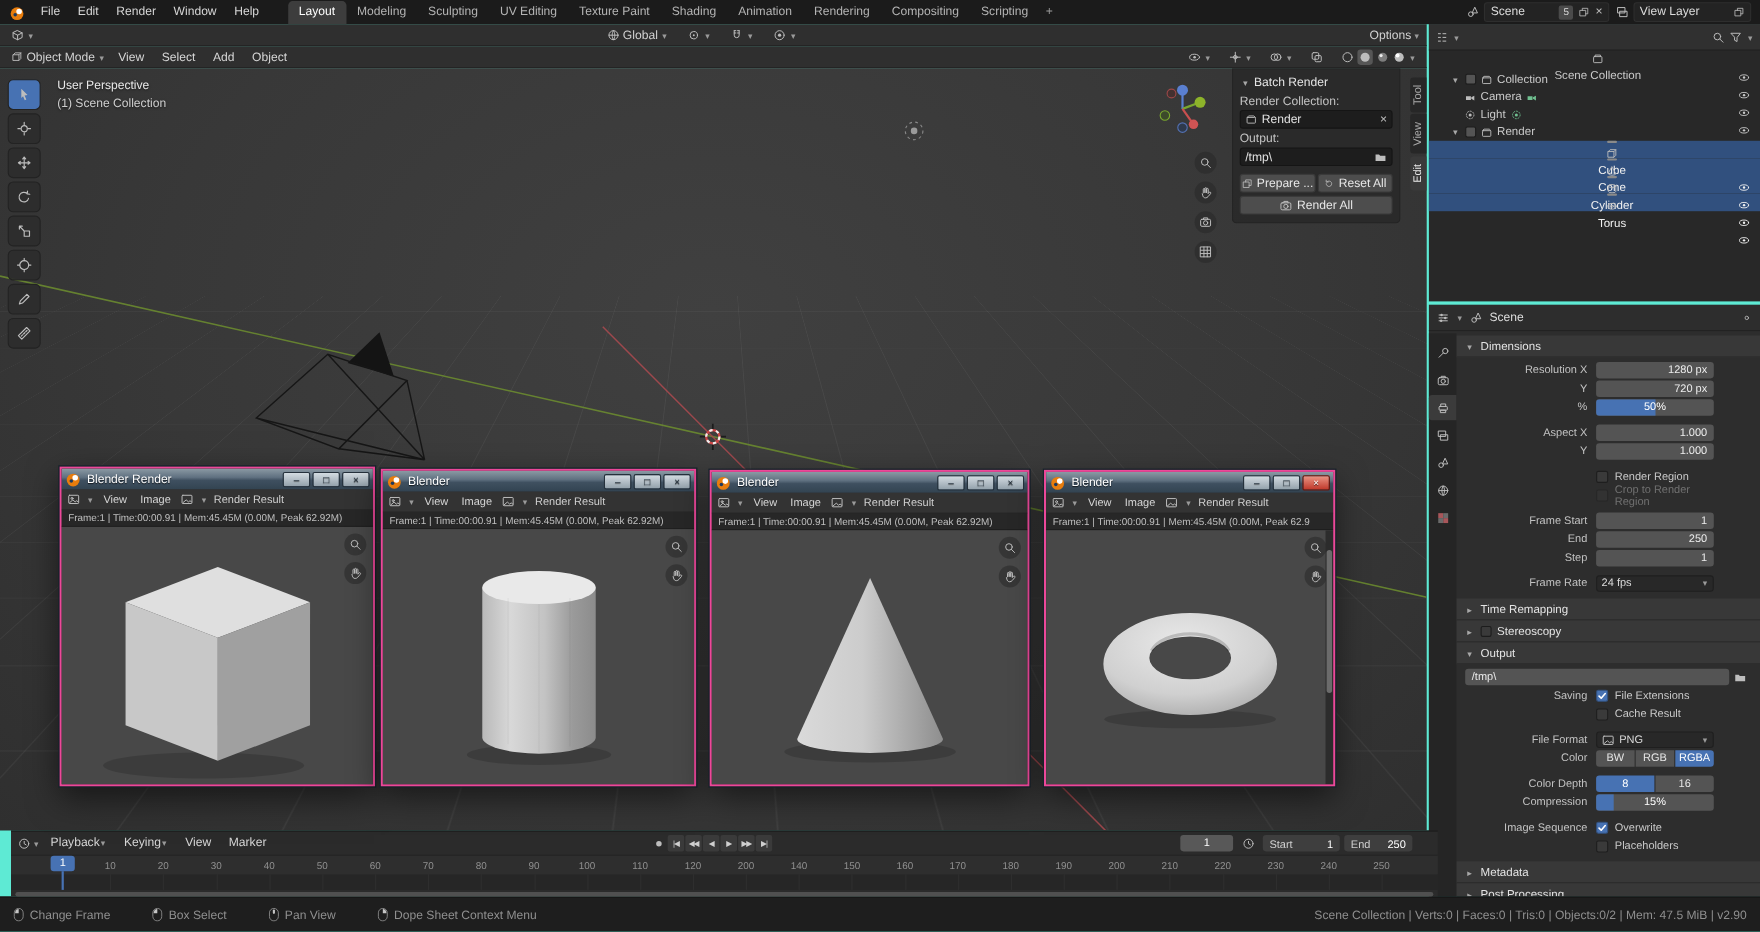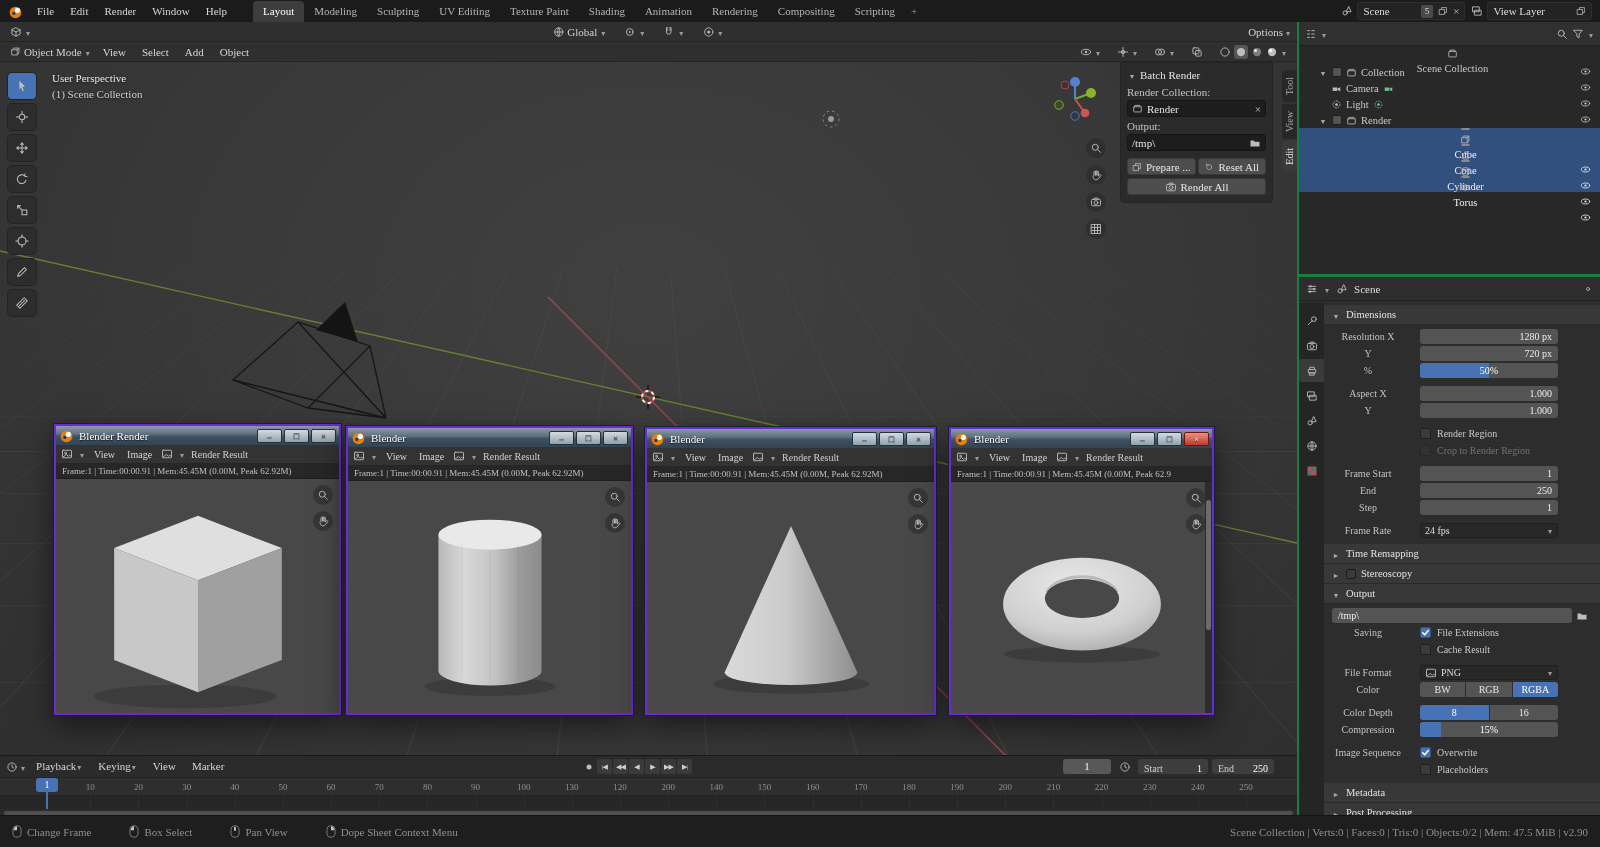--- a/index.html
+++ b/index.html
@@ -1,18 +1,18 @@
 <!DOCTYPE html>
 <html><head>
 <meta charset="utf-8">
 <style>
   * { margin:0; padding:0; box-sizing:border-box; }
   html,body { background:#111; }
-  #app{ position:relative; width:1600px; height:847px; background:#15803d; overflow:hidden;
-        font-family:Liberation Serif, serif; font-size:11px; color:#d2d2d2; }
+  #app{ position:relative; width:1600px; height:847px; background:#5eead4; overflow:hidden;
+        font-family:Liberation Sans, sans-serif; font-size:11px; color:#d2d2d2; }
 
   .icon{ display:inline-flex; align-items:center; justify-content:center; color:#bdbdbd; }
   .icon svg{ display:block; }
   .dd::before{ content:"▾"; font-size:8px; color:#9a9a9a; padding:0 1px; }
   .caret{ width:10px; display:inline-block; text-align:center; color:#a8a8a8; }
   .caret-open::before{ content:"▼"; font-size:7px; }
   .caret-closed::before{ content:"►"; font-size:7px; }
   .xmark::before{ content:"×"; color:#bbb; font-size:11px; }
 
   
@@ -74,21 +74,21 @@
   .bp-label{ color:#c3c3c3; margin:3px 0 2px; }
   .bp-field{ display:flex; align-items:center; gap:4px; background:#1d1d1d; border:1px solid #151515;
              border-radius:3px; height:17px; padding:0 4px; color:#e2e2e2; }
   .bp-field .val{ flex:1; overflow:hidden; white-space:nowrap; }
   .bp-btnrow{ display:flex; gap:2px; margin-top:7px; }
   .bp-btn{ flex:1; display:flex; align-items:center; justify-content:center; gap:4px; background:#4d4d4d;
            border:1px solid #3a3a3a; border-radius:3px; height:17px; color:#e6e6e6; }
   .bp-btn.wide{ margin-top:3px; }
 
   
-  .rwin{ position:absolute; z-index:30; background:#2b2b2b; border:2px solid #6d28d9; outline:1px solid #16222c;
+  .rwin{ position:absolute; z-index:30; background:#2b2b2b; border:2px solid #ec4899; outline:1px solid #16222c;
          box-shadow:0 10px 28px rgba(0,0,0,.55); overflow:hidden; }
   .wtitle{ height:19px; display:flex; align-items:center; gap:5px; padding:0 3px;
            background:linear-gradient(180deg,#8b9aa4 0%,#5f7080 42%,#3f5060 56%,#324351 100%);
            color:#fff; text-shadow:0 1px 1px rgba(0,0,0,.7); font-size:11px; }
   .wtitle-text{ flex:1; overflow:hidden; white-space:nowrap; }
   .wbtns{ display:flex; gap:2px; }
   .wbtn{ width:25px; height:14px; border:1px solid #25313c; border-radius:2px; text-align:center;
          background:linear-gradient(#d3dbe1,#93a1ab); color:#1d2a35; font-size:9px; line-height:12px; }
   .wbtn.min::before{ content:"–"; } .wbtn.max::before{ content:"□"; } .wbtn.close::before{ content:"×"; }
   .wbtn.close.hot{ background:linear-gradient(#ea9383,#c0392b); color:#fff; border-color:#6e1408; }
@@ -125,21 +125,21 @@
               display:flex; flex-direction:column; gap:2px; padding-top:6px; }
   .ptab{ width:25px; height:23px; display:flex; align-items:center; justify-content:center; color:#9d9d9d; }
   .ptab.active{ background:#3b3b3b; color:#e8e8e8; border-radius:3px 0 0 3px; }
   #prop-panels{ position:absolute; left:25px; right:0; top:26px; bottom:0; overflow:hidden; padding-top:2px; }
   .panel-h{ height:20px; display:flex; align-items:center; gap:5px; padding:0 7px; background:#383838;
             border-bottom:1px solid #2a2a2a; color:#e3e3e3; }
   .panel-title{ font-size:10.5px; }
   .panel-b{ padding:3px 0 5px; }
   .prow{ height:17px; display:flex; align-items:center; padding-right:42px; }
   .prow-gap{ height:6px; }
-  .plabel{ width:96px; text-align:center; color:#c2c2c2; font-size:10px; padding-right:8px; flex:none; }
+  .plabel{ width:96px; text-align:right; color:#c2c2c2; font-size:10px; padding-right:8px; flex:none;margin-left:31px; }
   .pfield{ flex:1; height:15px; background:#545454; border-radius:3px; color:#ededed; font-size:10px;
            line-height:15px; text-align:right; padding:0 6px; }
   .pslider{ flex:1; height:15px; background:#545454; border-radius:3px; position:relative; overflow:hidden; }
   .pslider .fill{ position:absolute; left:0; top:0; bottom:0; background:#4772b3; }
   .pslider .pslider-text{ position:absolute; inset:0; text-align:center; color:#fff; font-size:10px; line-height:15px; }
   .pdrop{ flex:1; height:15px; background:#282828; border:1px solid #1f1f1f; border-radius:3px; color:#dcdcdc;
           font-size:10px; line-height:13px; padding:0 4px; display:flex; align-items:center; gap:4px; }
   .pdrop .val{ flex:1; }
   .pcheckbox{ width:11px; height:11px; border-radius:2px; background:#3a3a3a; border:1px solid #1e1e1e;
               display:flex; align-items:center; justify-content:center; flex:none; }
@@ -148,21 +148,21 @@
   .prow.disabled .pcheckbox,.prow.disabled .pchecklabel{ opacity:.42; }
   .pseg{ flex:1; display:flex; gap:1px; }
   .psegopt{ flex:1; height:15px; background:#545454; color:#e6e6e6; font-size:10px; line-height:15px; text-align:center; }
   .psegopt:first-child{ border-radius:3px 0 0 3px; } .psegopt:last-child{ border-radius:0 3px 3px 0; }
   .psegopt.active{ background:#4772b3; color:#fff; }
   .prow.pathrow{ padding:1px 12px 1px 8px; gap:4px; }
   .pfield.pathfield{ text-align:left; }
   .pcheck{ width:10px; height:10px; background:#3a3a3a; border:1px solid #1c1c1c; border-radius:2px; }
 
   
-  #timeline{ position:absolute; left:0; top:755px; width:1297px; height:60px; background:#2b2b2b;
+  #timeline{ position:absolute; left:10px; top:755px; width:1297px; height:60px; background:#2b2b2b;
              border-top:1px solid #1a1a1a; }
   .tl-header{ height:21px; display:flex; align-items:center; gap:2px; padding:0 6px; }
   #tl-transport{ position:absolute; left:581px; top:3px; display:flex; align-items:center; gap:1px; }
   .trbtn{ min-width:15px; height:15px; display:flex; align-items:center; justify-content:center;
           color:#cfcfcf; font-size:7px; letter-spacing:-1px; background:#3a3a3a; border-radius:2px; padding:0 2px; }
   .trbtn.rec{ background:transparent; }
   .tl-frame{ position:absolute; left:1063px; top:3px; width:48px; height:15px; background:#585858;
              border-radius:3px; color:#fff; text-align:center; font-size:10px; line-height:15px; }
   #tl-clock{ position:absolute; left:1119px; top:5px; }
   .tl-range{ position:absolute; top:3px; height:15px; background:#3e3e3e; border-radius:3px; display:flex;
@@ -1066,21 +1066,21 @@
         <span class="tick" style="left: 90.3377px;">10</span>
         <span class="tick" style="left: 138.491px;">20</span>
         <span class="tick" style="left: 186.644px;">30</span>
         <span class="tick" style="left: 234.797px;">40</span>
         <span class="tick" style="left: 282.95px;">50</span>
         <span class="tick" style="left: 331.103px;">60</span>
         <span class="tick" style="left: 379.256px;">70</span>
         <span class="tick" style="left: 427.409px;">80</span>
         <span class="tick" style="left: 475.562px;">90</span>
         <span class="tick" style="left: 523.715px;">100</span>
-        <span class="tick" style="left: 571.868px;">130</span>
+        <span class="tick" style="left: 571.868px;">110</span>
         <span class="tick" style="left: 620.021px;">120</span>
         <span class="tick" style="left: 668.174px;">200</span>
         <span class="tick" style="left: 716.327px;">140</span>
         <span class="tick" style="left: 764.48px;">150</span>
         <span class="tick" style="left: 812.633px;">160</span>
         <span class="tick" style="left: 860.786px;">170</span>
         <span class="tick" style="left: 908.939px;">180</span>
         <span class="tick" style="left: 957.092px;">190</span>
         <span class="tick" style="left: 1005.24px;">200</span>
         <span class="tick" style="left: 1053.4px;">210</span>

